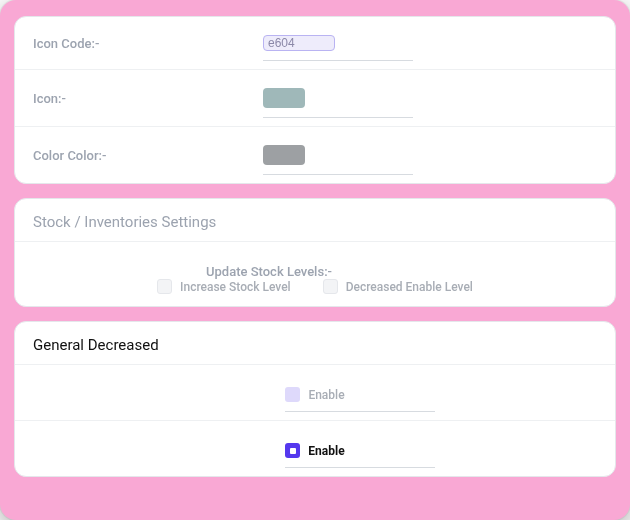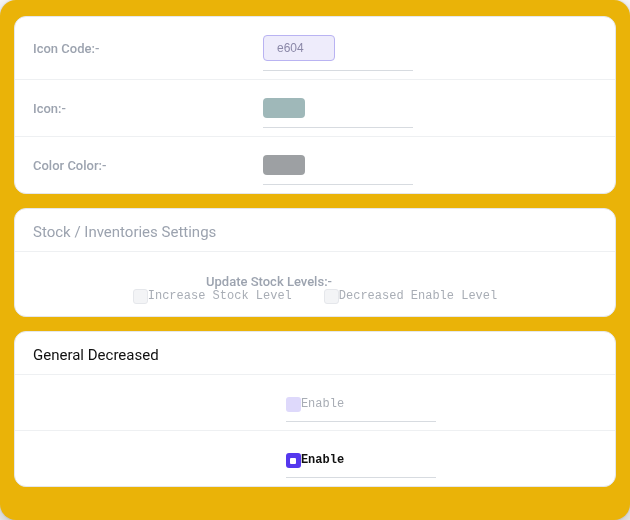--- a/index.html
+++ b/index.html
@@ -7,21 +7,21 @@
     font-family: -apple-system, BlinkMacSystemFont, "Segoe UI", Roboto, sans-serif;
     background: #fff;
     width: 630px;
     height: 520px;
     overflow: hidden;
   }
   .page {
     width: 630px;
     height: 520px;
     padding: 16px 14px;
-    background: #eab308;
+    background: #f9a8d4;
     border-radius: 16px;
     box-shadow: 0 0 0 1px rgba(0,0,0,.05), 0 8px 28px rgba(0,0,0,.35);
   }
   .card {
     background: #fff;
     border: 1px solid #e5e7eb;
     border-radius: 12px;
     margin-bottom: 14px;
     padding: 0 0 12px 0;
     overflow: hidden;
@@ -62,40 +62,39 @@
   .label-col.dark { color: #111; font-weight: 700; }
   .right-col {
     flex: 1;
     display: flex;
     align-items: center;
     gap: 32px;
     position: relative;
   }
   .text-input {
     width: 72px;
-    height: 26px;
+    height: 16px;
     border: 1.5px solid #b9b3f2;
     background: #eeecfb;
     border-radius: 4px;
-    padding: 0 13px;
+    padding: 0 4px;
     font-size: 12px;
     color: #8b88a8;
     outline: none;
   }
   .swatch {
     width: 42px;
     height: 20px;
     border-radius: 4px;
     display: inline-block;
   }
   .checkbox-wrap {
     display: inline-flex;
-    align-items: flex-start;
-    gap: 0;
-    font-family: Liberation Mono, monospace;
+    align-items: flex-end;
+    gap: 8px;
   }
   .chk {
     width: 15px;
     height: 15px;
     border-radius: 3px;
     display: inline-flex;
     align-items: center;
     justify-content: center;
   }
   .chk.empty {

